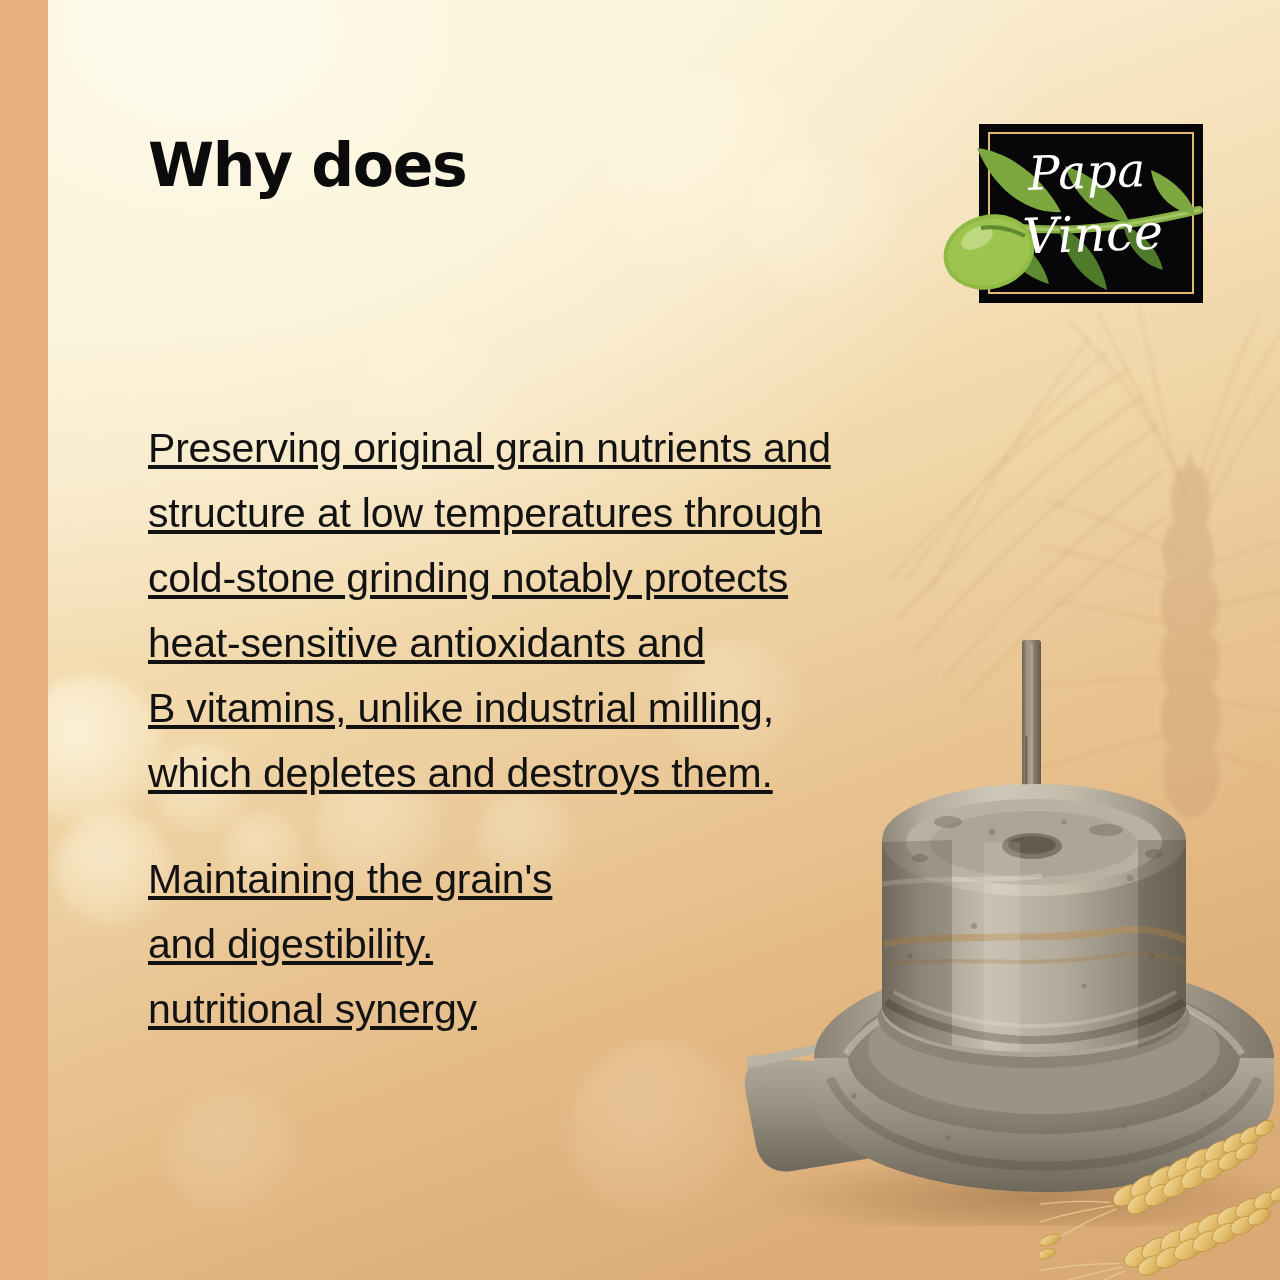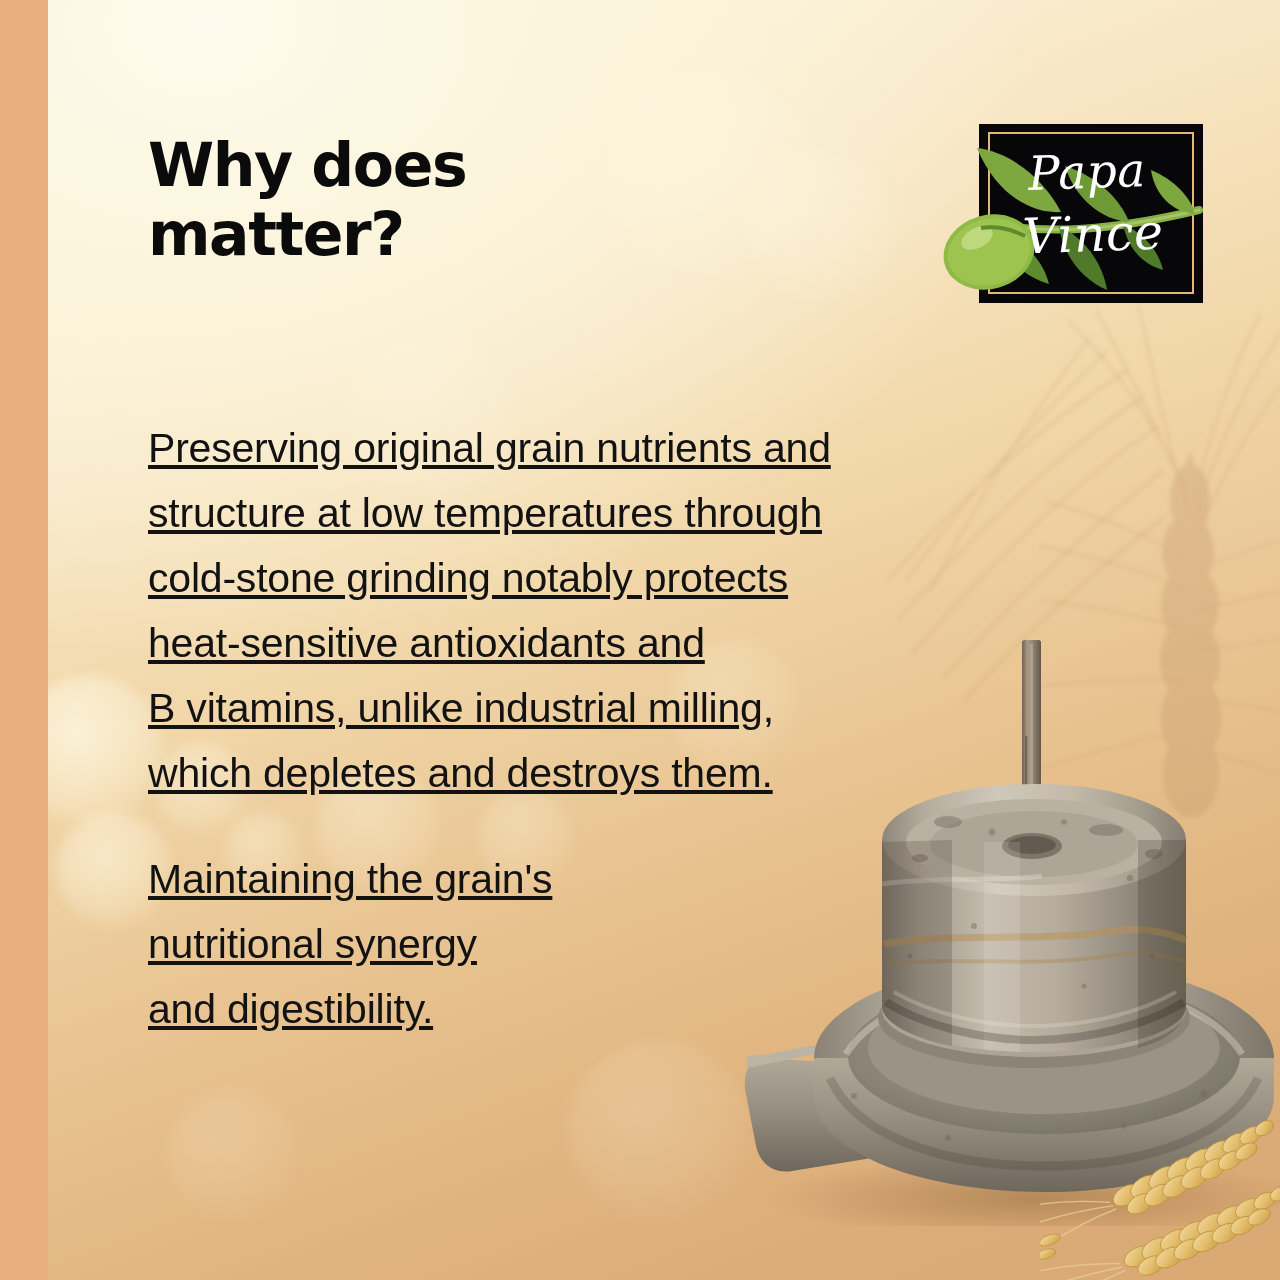--- a/index.html
+++ b/index.html
@@ -178,36 +178,35 @@
   <div class="bokeh" style="left:430px; top:790px; width:96px; height:96px; opacity:.4;"></div>
   <div class="bokeh" style="left:560px; top:70px; width:210px; height:210px; opacity:.5;"></div>
   <div class="bokeh" style="left:700px; top:150px; width:150px; height:150px; opacity:.4;"></div>
   <div class="bokeh" style="left:300px; top:330px; width:170px; height:170px; opacity:.33;"></div>
   <div class="bokeh" style="left:620px; top:640px; width:130px; height:130px; opacity:.34;"></div>
   <div class="bokeh" style="left:520px; top:1040px; width:180px; height:180px; opacity:.26;"></div>
   <div class="bokeh" style="left:120px; top:1090px; width:130px; height:130px; opacity:.22;"></div>
 
   <h1 id="headline">
     <span class="hl-line">Why does</span>
-    <span class="hl-line">matter?</span>
   </h1>
 
   <div id="body-copy">
     <p class="para" id="para-1">
       <span class="ln">Preserving original grain nutrients and</span>
       <span class="ln">structure at low temperatures through</span>
       <span class="ln">cold-stone grinding notably protects</span>
       <span class="ln">heat-sensitive antioxidants and</span>
       <span class="ln">B vitamins, unlike industrial milling,</span>
       <span class="ln">which depletes and destroys them.</span>
     </p>
     <p class="para" id="para-2">
       <span class="ln">Maintaining the grain's</span>
+      <span class="ln">and digestibility.</span>
       <span class="ln">nutritional synergy</span>
-      <span class="ln">and digestibility.</span>
     </p>
   </div>
 
   <svg id="mill" viewBox="0 0 594 600">
     <defs>
       <linearGradient id="gTop" x1="0" y1="0" x2="1" y2="0">
         <stop offset="0" stop-color="#8E8679"></stop>
         <stop offset=".14" stop-color="#B4AC9D"></stop>
         <stop offset=".38" stop-color="#CFC8BA"></stop>
         <stop offset=".62" stop-color="#C3BAAA"></stop>

